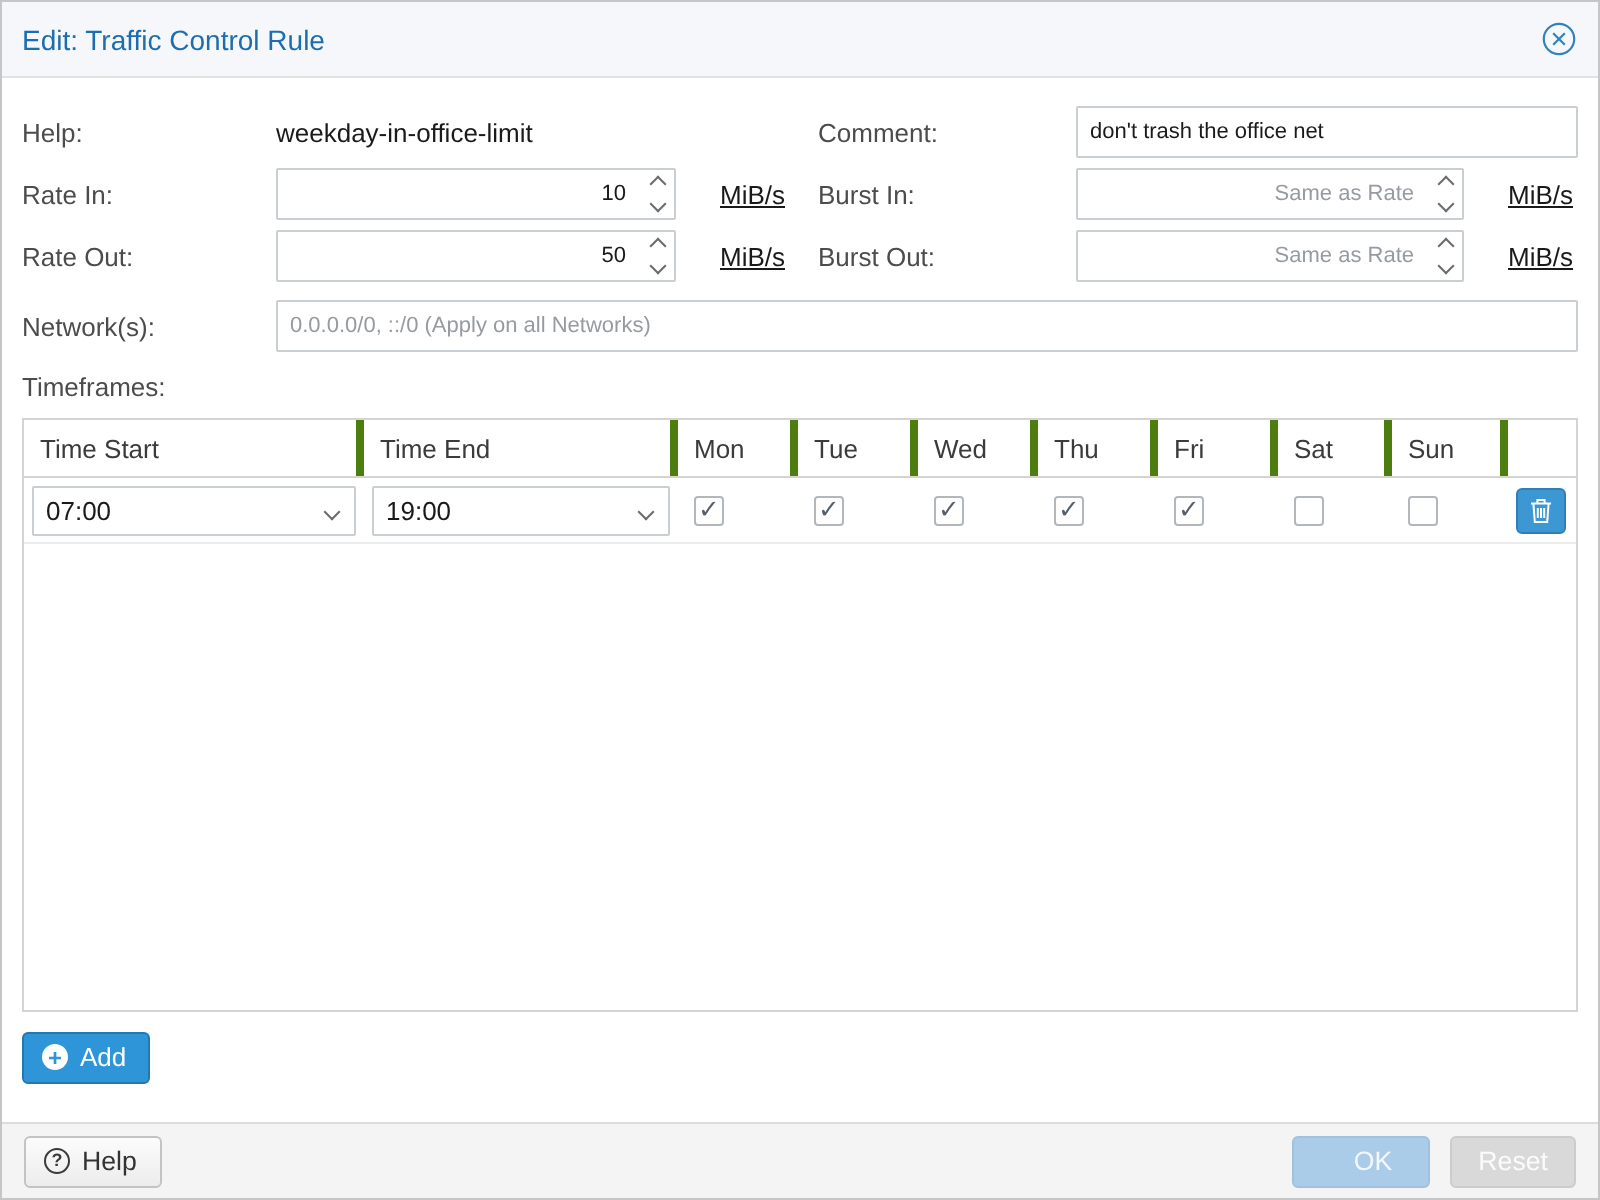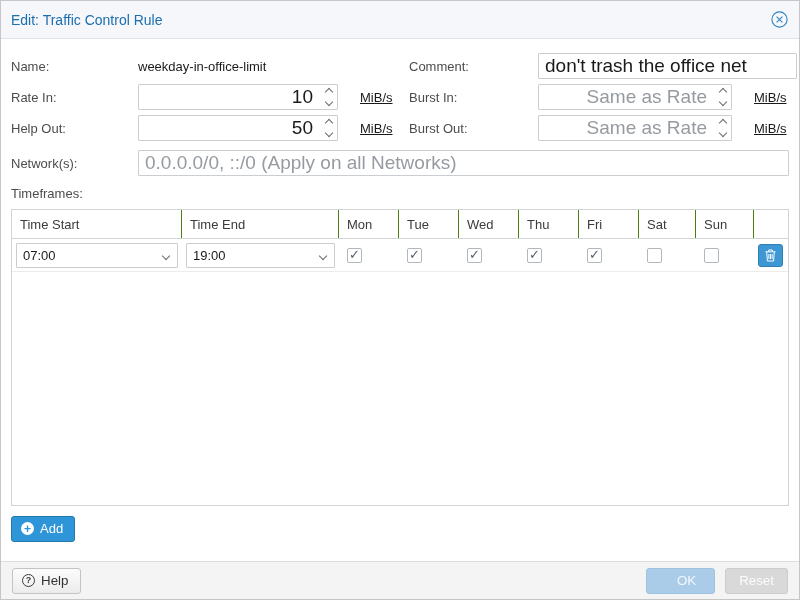--- a/index.html
+++ b/index.html
@@ -36,21 +36,21 @@
   .frow { display: flex; align-items: center; margin-bottom: 5px; height: 26px; }
   .lbl { width: 127px; color: #4c4c4c; flex: 0 0 127px; }
   .lbl-r { width: 129px; flex: 0 0 129px; color: #4c4c4c; }
   .left-sec { display: flex; align-items: center; width: 398px; flex: 0 0 398px; }
   .right-sec { display: flex; align-items: center; flex: 1; }
   .unit { margin-left: 22px; color: #1a1a1a; text-decoration: underline; }
   .name-value { color: #1a1a1a; }
 
   input[type="text"] {
     height: 26px; border: 1px solid #c9ced3; background: #fff;
-    font-family: inherit; font-size: 19px; color: #1a1a1a;
+    font-family: inherit; font-size: 11px; color: #1a1a1a;
     padding: 0 6px; outline: none; border-radius: 1px;
   }
   input::placeholder { color: #969ba1; opacity: 1; }
 
   .spinfield { position: relative; display: inline-block; }
   .spinfield input { width: 100%; text-align: right; padding-right: 24px; }
   .spin { position: absolute; right: 6px; top: 50%; transform: translateY(-50%);
           display: flex; flex-direction: column; gap: 4px; pointer-events: auto; cursor: pointer; }
   .chev { width: 6px; height: 6px; }
   .chev.up   { border-left: 1px solid #6b6b6b; border-top: 1px solid #6b6b6b; transform: rotate(45deg); }
@@ -60,21 +60,21 @@
   .w194 { width: 194px; flex: 0 0 194px; }
   .comment-input { flex: 1; }
   .networks-input { flex: 1; }
 
   .section-label { color: #4c4c4c; margin: 10px 0 8px 0; }
 
   
   .grid { border: 1px solid #d4d4d4; height: 297px; display: flex; flex-direction: column; }
   .grid-header { display: flex; height: 29px; flex: 0 0 29px; border-bottom: 1px solid #d4d4d4; background: #fff; }
   .hcell { display: flex; align-items: center; padding: 0 8px; color: #3b3b3b;
-           border-right: 1px solid #4d7c0f; cursor: pointer; }
+           border-right: 4px solid #4d7c0f; cursor: pointer; }
   .grid-row { display: flex; height: 33px; flex: 0 0 33px; align-items: center; background: #fff; border-bottom: 1px solid #ececec; text-align: center; }
   .rcell { display: flex; align-items: center; padding: 0 4px; height: 100%; }
   .c-tstart { width: 170px; flex: 0 0 170px; }
   .c-tend   { width: 157px; flex: 0 0 157px; }
   .c-day    { width: 60px; flex: 0 0 60px; justify-content: flex-start; padding-left: 8px; }
   .c-sat    { width: 57px; flex: 0 0 57px; }
   .c-sun    { width: 58px; flex: 0 0 58px; }
   .c-act    { flex: 1; border-right: none; justify-content: flex-end; padding-right: 6px; }
   .grid-filler { flex: 1; background: #fff; }
 
@@ -131,21 +131,21 @@
         <path d="M5.6 5.6 L11.4 11.4 M11.4 5.6 L5.6 11.4" stroke="#2f83c0" stroke-width="1.1"></path>
       </svg>
     </span>
   </div>
 
   <div class="body">
 
     
     <div class="frow">
       <div class="left-sec">
-        <span class="lbl">Name:</span>
+        <span class="lbl">Help:</span>
         <span class="name-value">weekday-in-office-limit</span>
       </div>
       <div class="right-sec">
         <span class="lbl-r">Comment:</span>
         <input type="text" class="comment-input" value="don't trash the office net" style="">
       </div>
     </div>
 
     
     <div class="frow">
@@ -169,21 +169,21 @@
             <span class="chev down"></span>
           </span>
         </span>
         <span class="unit">MiB/s</span>
       </div>
     </div>
 
     
     <div class="frow">
       <div class="left-sec">
-        <span class="lbl">Help Out:</span>
+        <span class="lbl">Rate Out:</span>
         <span class="spinfield w200">
           <input type="text" value="50" style="">
           <span class="spin">
             <span class="chev up"></span>
             <span class="chev down"></span>
           </span>
         </span>
         <span class="unit">MiB/s</span>
       </div>
       <div class="right-sec">

